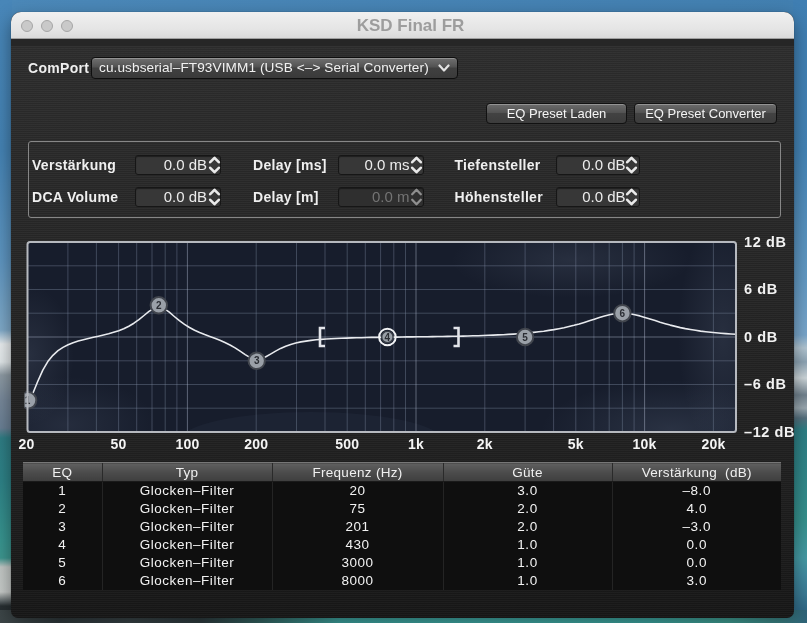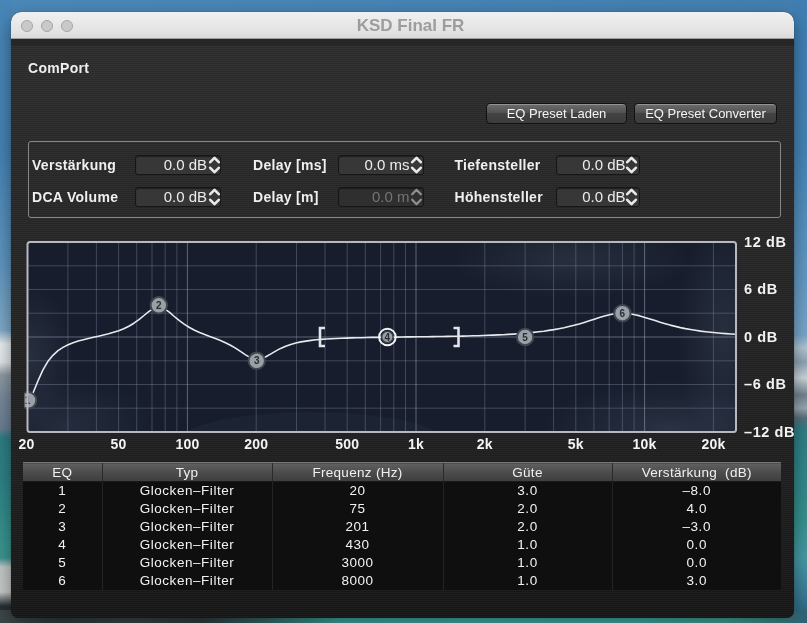--- a/index.html
+++ b/index.html
@@ -67,20 +67,23 @@
 <div id="bottomstrip"></div>
 <div id="win">
   <div id="titlebar">
     <div class="tl" style="left:10.1px"></div>
     <div class="tl" style="left:29.9px"></div>
     <div class="tl" style="left:49.7px"></div>
     <div id="title">KSD Final FR</div>
   </div>
   <div id="content">
     <div class="lbl" style="left:17px; top:12.5px;">ComPort</div>
+    <div id="combo">cu.usbserial–FT93VIMM1 (USB &lt;–&gt; Serial Converter)<svg style="position:absolute;right:7px;top:6px;" width="12" height="9" viewBox="0 0 12 9">
+          <path d="M1.5 1.5 L6 6.5 L10.5 1.5" fill="none" stroke="#e2e2e2" stroke-width="2.2" stroke-linecap="round" stroke-linejoin="round"></path>
+        </svg></div>
     <div class="btn" style="left:475px; width:141px;">EQ Preset Laden</div>
     <div class="btn" style="left:623px; width:143px;">EQ Preset Converter</div>
     <div id="gbox"></div>
     <div class="lbl" style="left:21px; top:110px;">Verstärkung</div>
     <div class="lbl" style="left:21px; top:142px;">DCA Volume</div>
     <div class="lbl" style="left:242px; top:110px;">Delay [ms]</div>
     <div class="lbl" style="left:242px; top:142px;">Delay [m]</div>
     <div class="lbl" style="left:443.5px; top:110px;">Tiefensteller</div>
     <div class="lbl" style="left:443.5px; top:142px;">Höhensteller</div>
     <div class="fld" style="left:124px; top:109px; width:86px;">0.0 dB</div>

